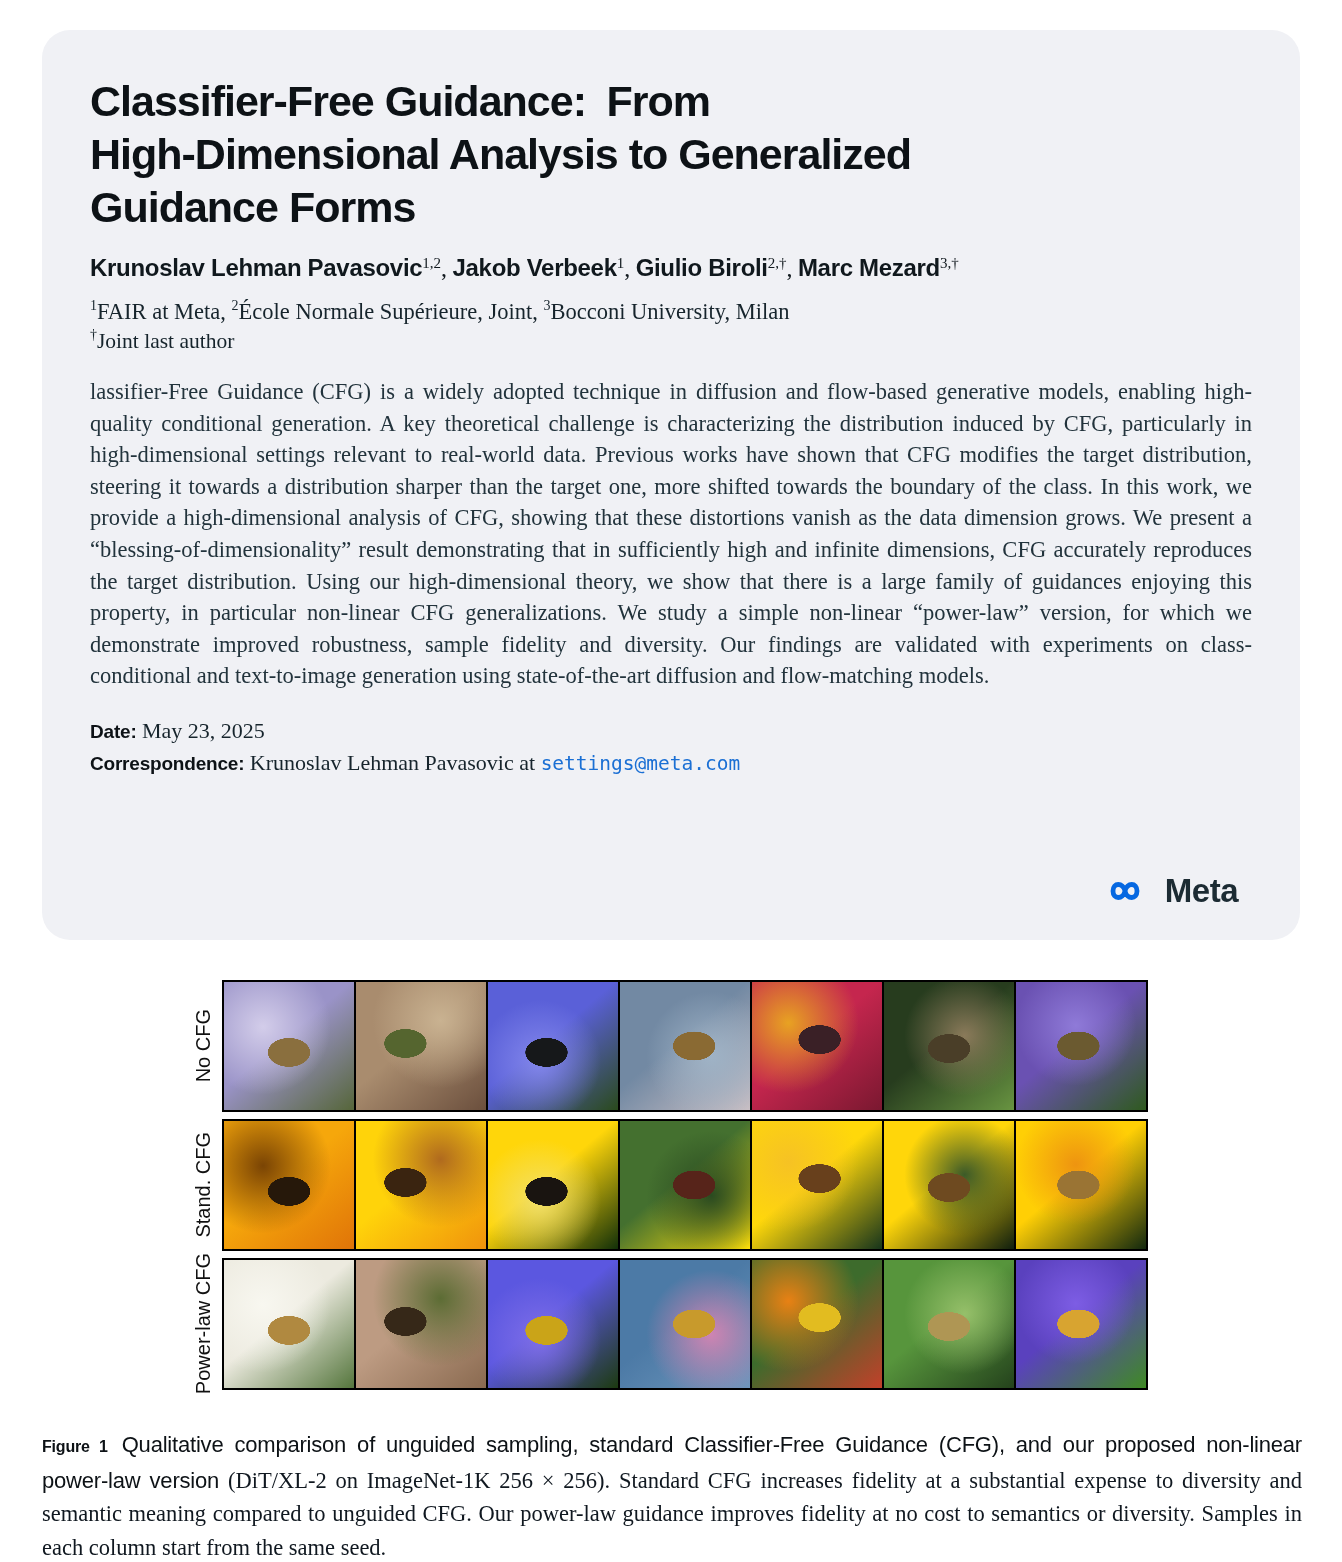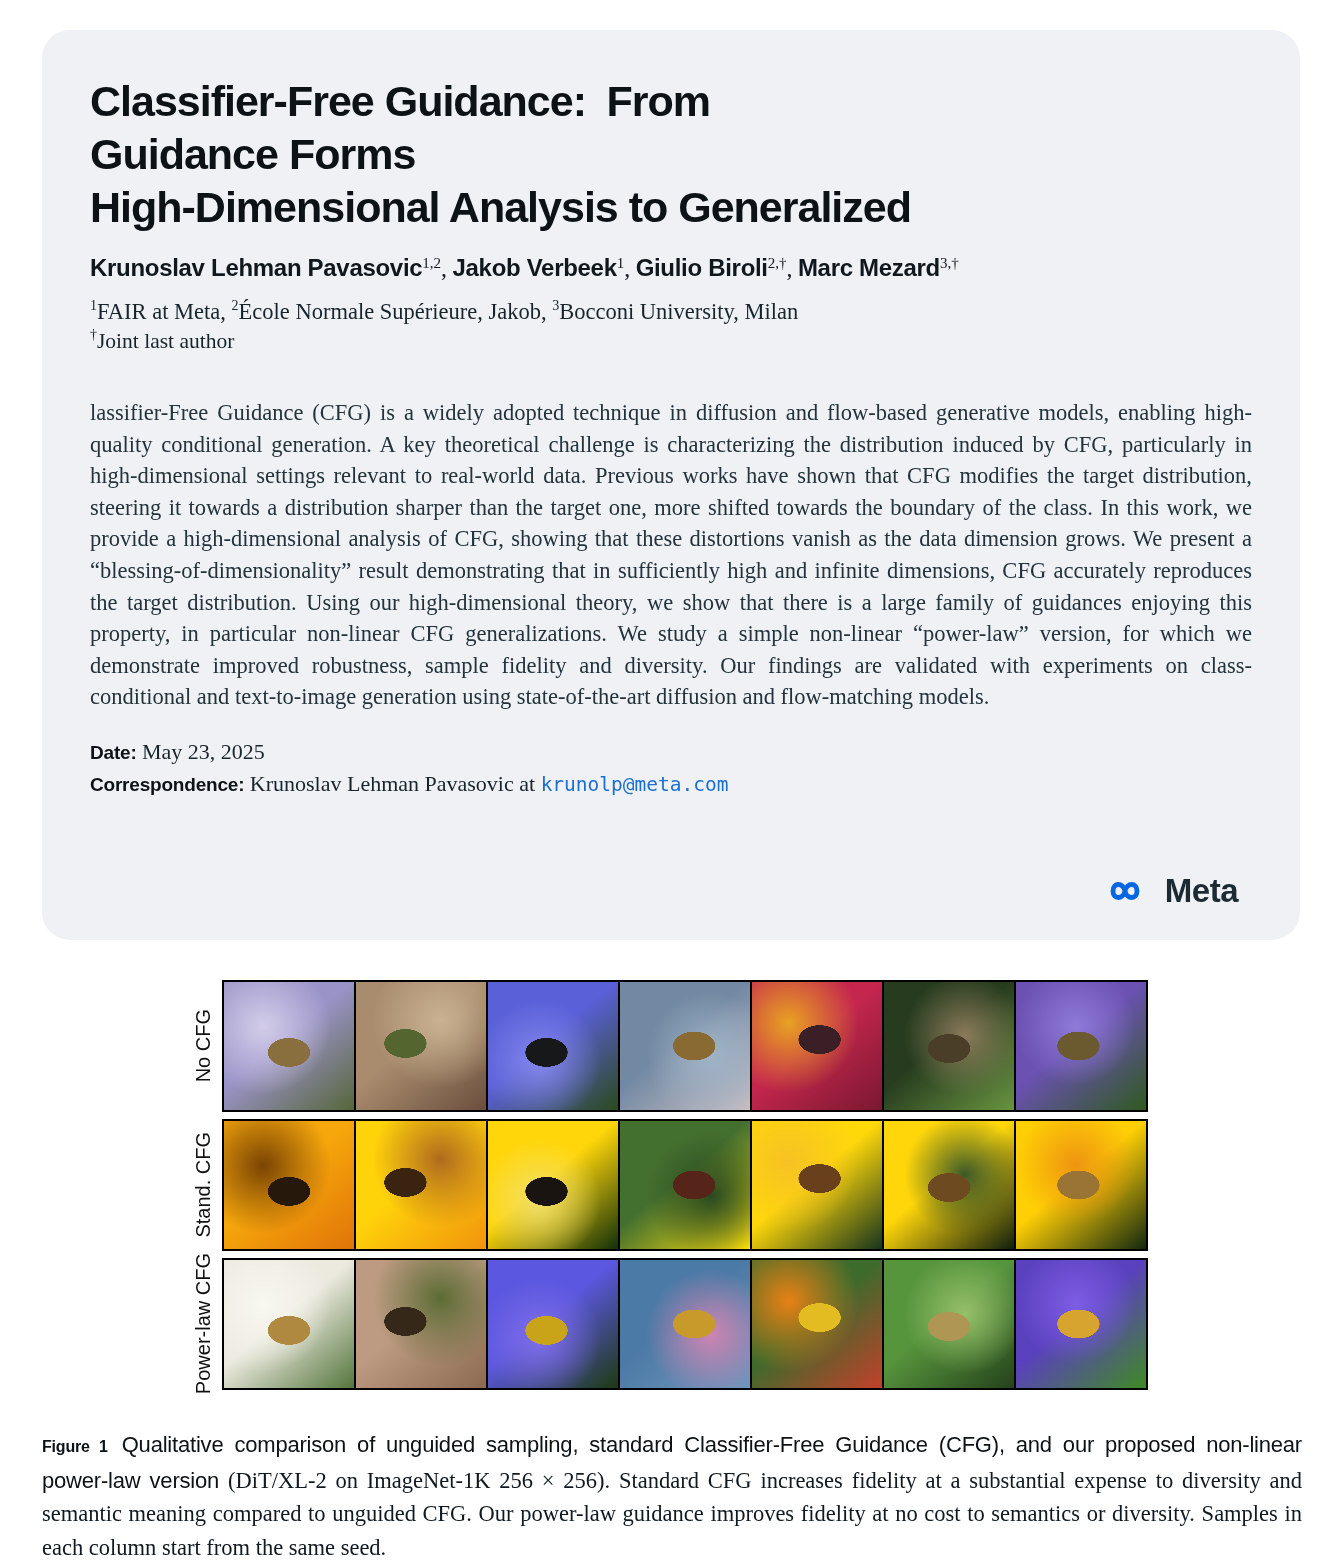--- a/index.html
+++ b/index.html
@@ -14,21 +14,21 @@
          font-size:43px;line-height:53px;letter-spacing:-1px;margin:0;}
   .authors{margin-top:20px;font-family:"Liberation Sans",sans-serif;font-weight:700;
            font-size:24px;color:#10181d;letter-spacing:-0.3px;}
   .authors .sep{font-family:"Liberation Serif",serif;font-weight:400;}
   .sup{font-family:"Liberation Serif",serif;font-weight:400;font-size:15px;
        vertical-align:8px;letter-spacing:0;}
   .affil{margin-top:16px;font-size:22.5px;color:#16242c;}
   .affil .sup{font-size:14px;vertical-align:9px;}
   .joint{margin-top:2px;font-size:21.5px;color:#16242c;}
   .joint .sup{font-size:14px;vertical-align:9px;}
-  .abstract{margin:43px 0 0 0;width:1162px;font-size:22.5px;line-height:31.6px;
+  .abstract{margin:22px 0 0 0;width:1162px;font-size:22.5px;line-height:31.6px;
             text-align:justify;color:#22333c;}
   .meta-row{margin-top:26px;font-size:22px;color:#16242c;}
   .meta-row + .meta-row{margin-top:6px;}
   .meta-label{font-family:"Liberation Sans",sans-serif;font-weight:700;color:#0d1216;
               font-size:19px;letter-spacing:-0.2px;}
   .email{font-family:"DejaVu Sans Mono",monospace;font-size:19.5px;color:#1a6fd4;
          text-decoration:none;}
   .meta-logo{position:absolute;right:62px;bottom:30px;display:flex;align-items:center;gap:16px;}
   .meta-wordmark{font-family:"Liberation Sans",sans-serif;font-weight:700;font-size:33px;
                  color:#1c2b33;letter-spacing:-0.5px;}
@@ -50,39 +50,39 @@
             letter-spacing:-0.2px;color:#0d1216;}
 </style>
 </head>
 <body>
 
 <div class="page">
 
   <section class="card">
     <h1 class="title">
       <div>Classifier-Free Guidance: From</div>
+      <div>High-Dimensional Analysis to Generalized</div>
       <div>Guidance Forms</div>
-      <div>High-Dimensional Analysis to Generalized</div>
     </h1>
 
     <div class="authors" id="authors"><span>Krunoslav Lehman Pavasovic</span><span class="sup">1,2</span><span class="sep">, </span><span>Jakob Verbeek</span><span class="sup">1</span><span class="sep">, </span><span>Giulio Biroli</span><span class="sup">2,†</span><span class="sep">, </span><span>Marc Mezard</span><span class="sup">3,†</span></div>
 
-    <div class="affil" id="affiliations"><span class="sup">1</span><span>FAIR at Meta, </span><span class="sup">2</span><span>École Normale Supérieure, Jakob, </span><span class="sup">3</span><span>Bocconi University, Milan</span></div>
+    <div class="affil" id="affiliations"><span class="sup">1</span><span>FAIR at Meta, </span><span class="sup">2</span><span>École Normale Supérieure, Joint, </span><span class="sup">3</span><span>Bocconi University, Milan</span></div>
 
     <div class="joint"><span class="sup">†</span><span>Joint last author</span></div>
 
     <p class="abstract">lassifier-Free Guidance (CFG) is a widely adopted technique in diffusion and flow-based generative models, enabling high-quality conditional generation. A key theoretical challenge is characterizing the distribution induced by CFG, particularly in high-dimensional settings relevant to real-world data. Previous works have shown that CFG modifies the target distribution, steering it towards a distribution sharper than the target one, more shifted towards the boundary of the class. In this work, we provide a high-dimensional analysis of CFG, showing that these distortions vanish as the data dimension grows. We present a “blessing-of-dimensionality” result demonstrating that in sufficiently high and infinite dimensions, CFG accurately reproduces the target distribution. Using our high-dimensional theory, we show that there is a large family of guidances enjoying this property, in particular non-linear CFG generalizations. We study a simple non-linear “power-law” version, for which we demonstrate improved robustness, sample fidelity and diversity. Our findings are validated with experiments on class-conditional and text-to-image generation using state-of-the-art diffusion and flow-matching models.</p>
 
     <div class="meta-row">
       <span class="meta-label">Date:</span>
       <span>May 23, 2025</span>
     </div>
     <div class="meta-row">
       <span class="meta-label">Correspondence:</span>
-      <span>Krunoslav Lehman Pavasovic at </span><a class="email" href="#">krunolp@meta.com</a>
+      <span>Krunoslav Lehman Pavasovic at </span><a class="email" href="#">settings@meta.com</a>
     </div>
 
     <div class="meta-logo">
       <svg width="48" height="32" viewBox="0 0 100 60">
         <path d="M25 30 C25 12, 46 12, 50 30 C54 48, 75 48, 75 30 C75 12, 54 12, 50 30 C46 48, 25 48, 25 30 Z" fill="none" stroke="#0668E1" stroke-width="10" stroke-linejoin="round" stroke-linecap="round"></path>
       </svg>
       <span class="meta-wordmark">Meta</span>
     </div>
   </section>
 

